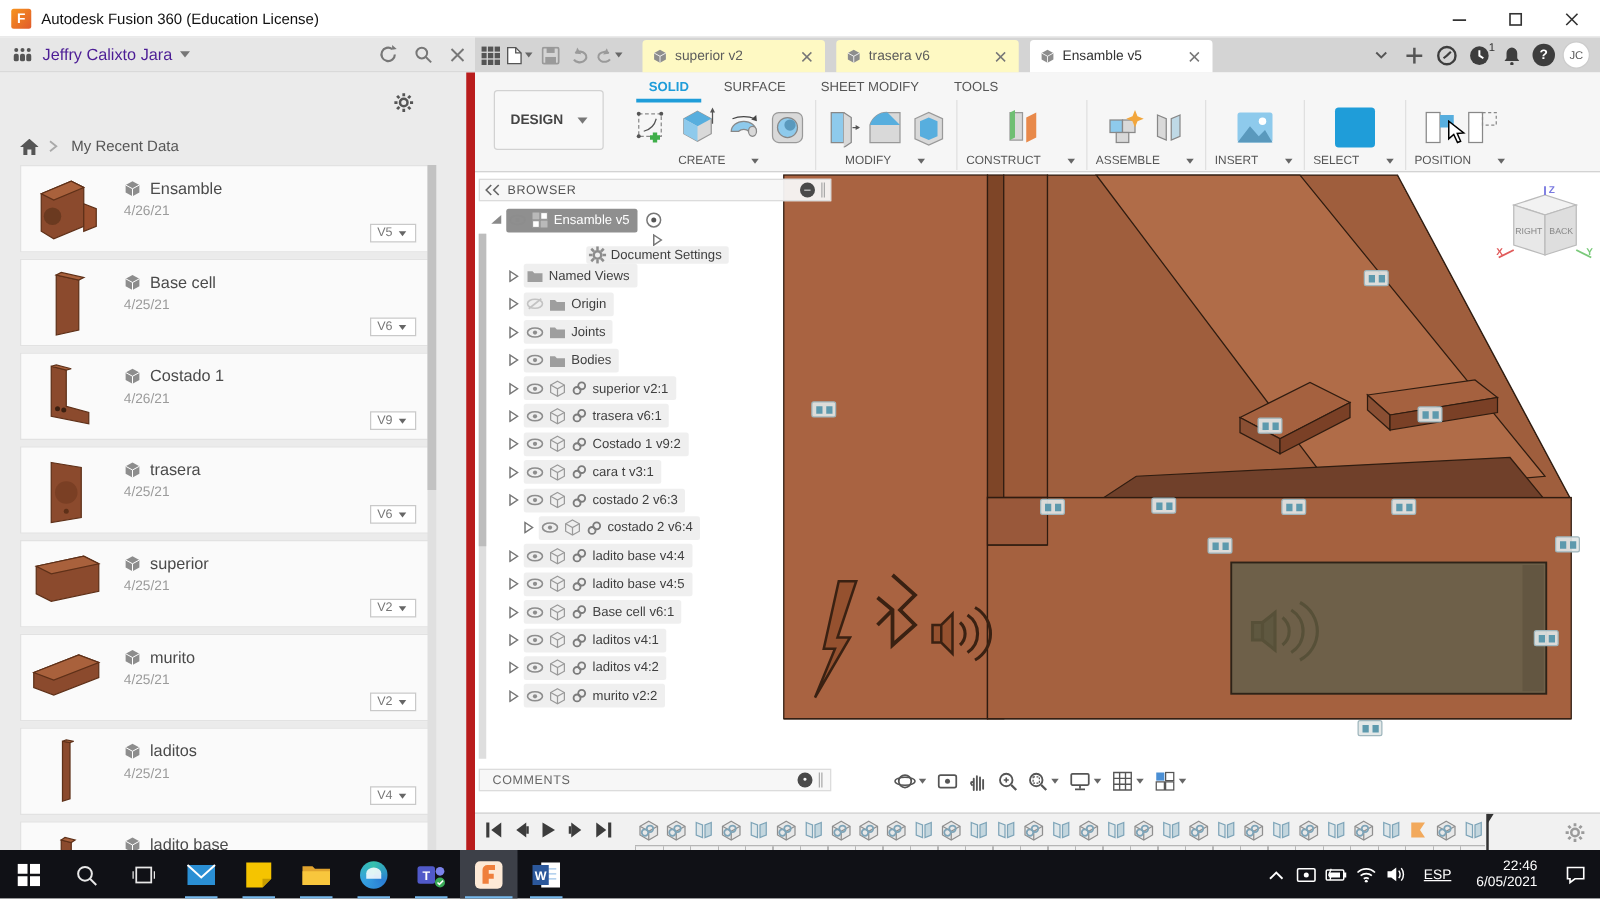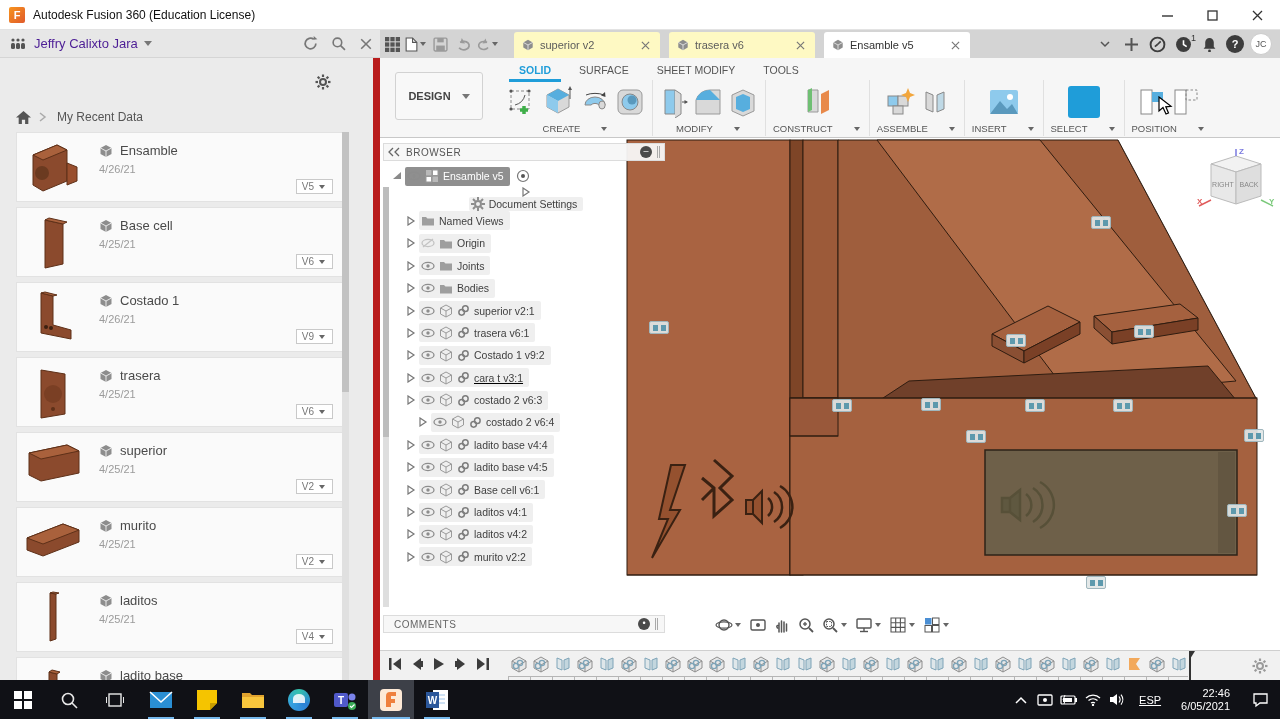--- a/index.html
+++ b/index.html
@@ -1077,21 +1077,21 @@
               </svg>
               <svg width="14" height="14">
                 <use href="#i-cube"></use>
               </svg>
               <svg width="13" height="13">
                 <use href="#i-link"></use>
               </svg>
               <span class="blabel">Costado 1 v9:2</span>
             </span>
           </div>
-          <div class="brow" style="padding-left: 20px; text-decoration: underline;">
+          <div class="brow" style="padding-left: 20px;">
             <span class="tri">
               <svg width="10" height="10">
                 <use href="#i-tri-c"></use>
               </svg>
             </span>
             <span class="bpill">
               <svg width="14" height="10">
                 <use href="#i-eye"></use>
               </svg>
               <svg width="14" height="14">

